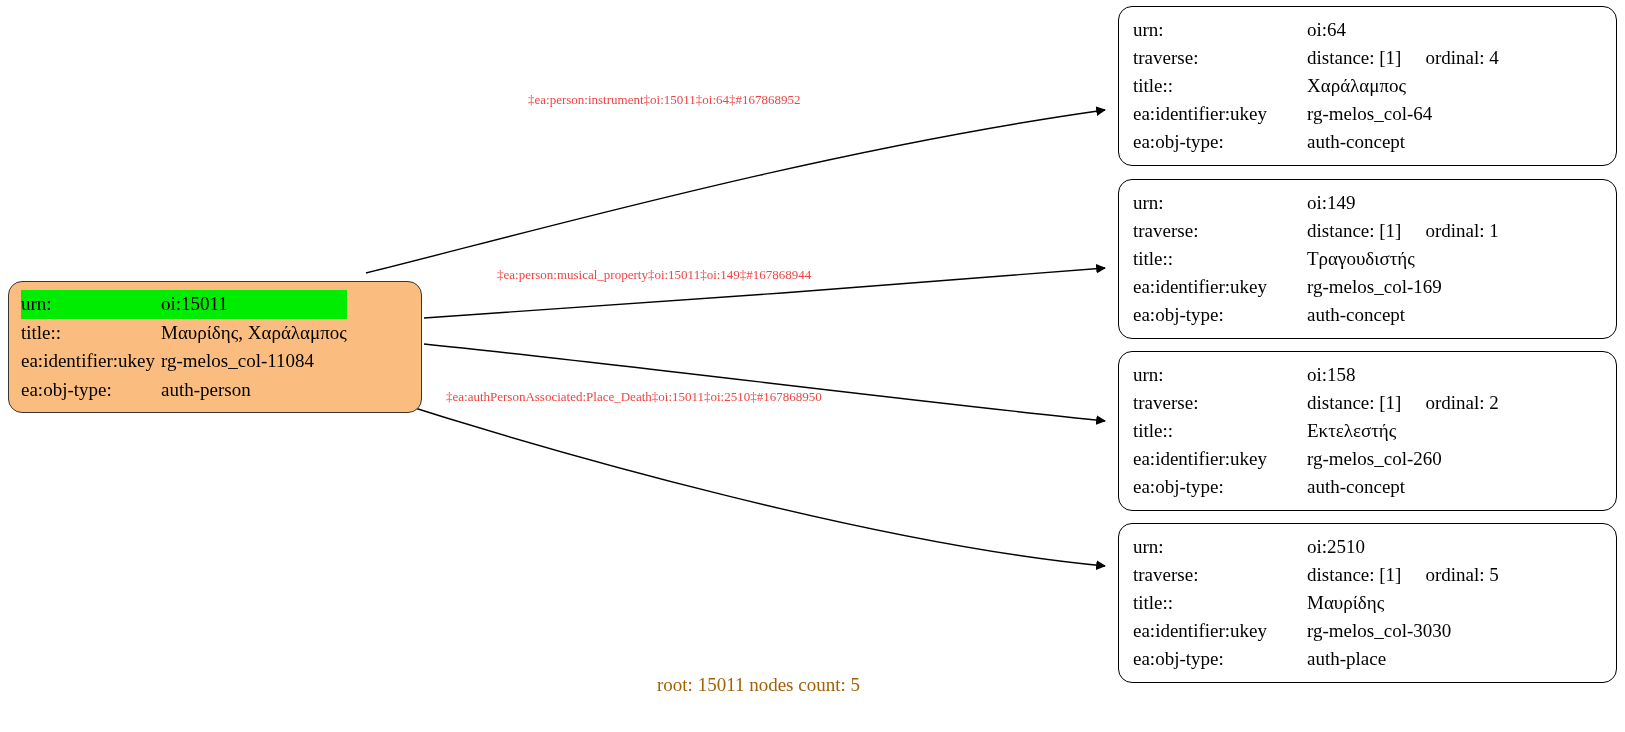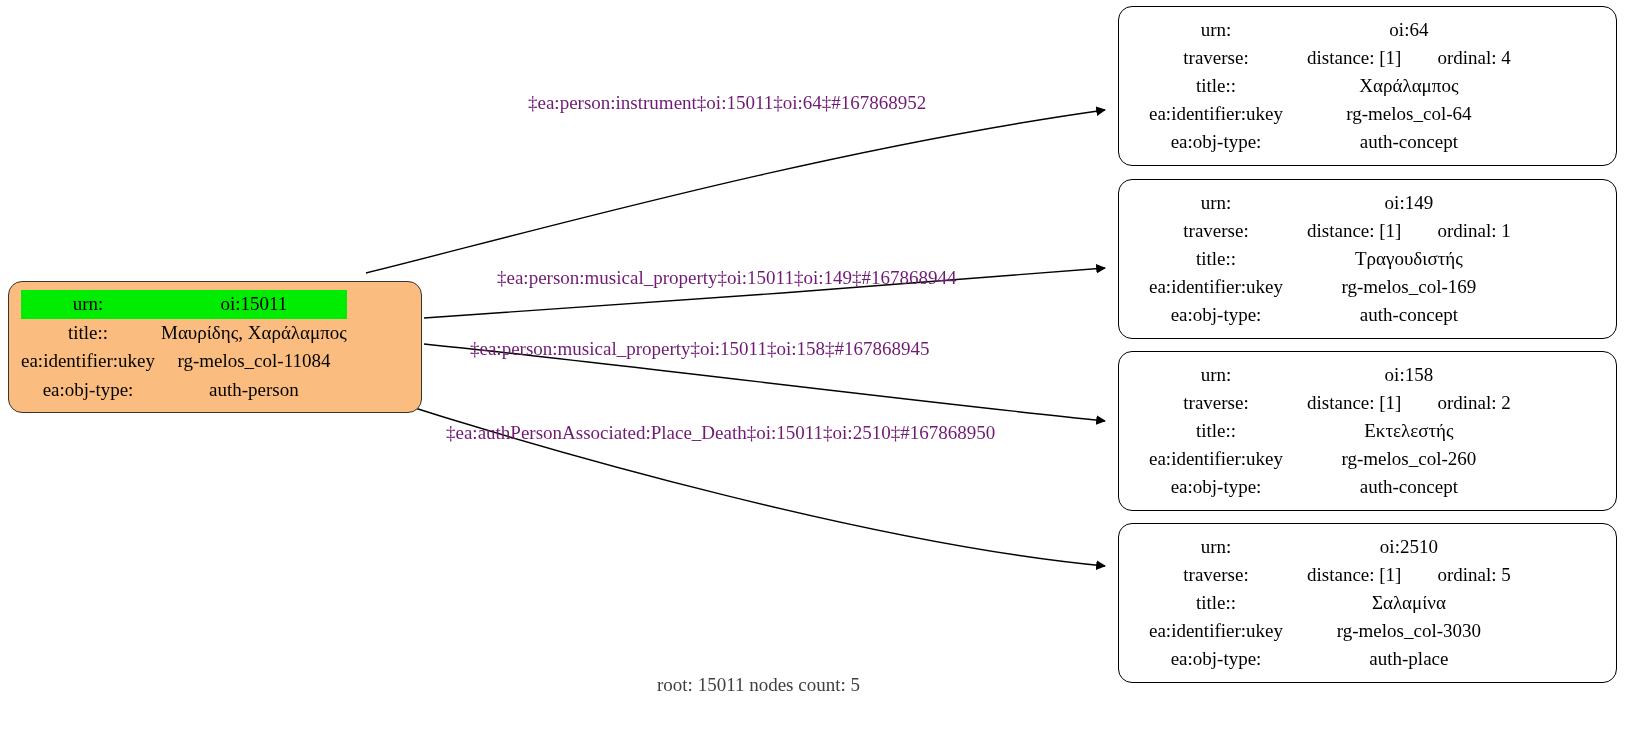--- a/index.html
+++ b/index.html
@@ -39,21 +39,20 @@
   .node table {
     border-collapse: collapse;
     border-spacing: 0;
   }
   .node td {
     font-size: 19px;
     line-height: 1.47;
     white-space: nowrap;
     padding: 0;
     vertical-align: baseline;
-    text-align: center;
   }
   .node td.key {
     padding-right: 8px;
   }
 
   
   .node.root {
     background: #fbbd7f;
     border: 1.6px solid #3a3330;
     border-radius: 14px;
@@ -62,39 +61,39 @@
   .node.root td {
     font-size: 19px;
     line-height: 1.5;
   }
   .node.root td.key { padding-right: 6px; }
   .hl { background: #00ec00; }
 
   
   .node.target td.key   { min-width: 166px; }
   .node.target td.val   { }
-  .val .ordinal { padding-left: 36px; }
+  .val .ordinal { padding-left: 24px; }
 
   
   .edge-label {
     position: absolute;
     font-family: "Liberation Serif", serif;
-    font-size: 19px;
+    font-size: 13px;
     line-height: 1;
     white-space: nowrap;
-    color: #701a75;
+    color: #ef4444;
   }
 
   
   .caption {
     position: absolute;
     font-family: "Liberation Serif", serif;
     font-size: 19px;
     white-space: nowrap;
-    color: #404040;
+    color: #a16207;
   }
 </style>
 </head>
 <body>
 
 <div id="canvas">
 
   <svg class="edge-layer" viewBox="0 0 1625 732">
     <defs>
       <marker id="arrow" viewBox="0 0 10 10" refX="9" refY="5" markerWidth="7" markerHeight="7" orient="auto-start-reverse">
@@ -229,37 +228,36 @@
         <td class="val">oi:2510</td>
       </tr>
       <tr>
         <td class="key">traverse:</td>
         <td class="val">
           <span>distance: [1]</span><span class="ordinal">ordinal: 5</span>
         </td>
       </tr>
       <tr>
         <td class="key">title::</td>
-        <td class="val">Σαλαμίνα</td>
+        <td class="val">Μαυρίδης</td>
       </tr>
       <tr>
         <td class="key">ea:identifier:ukey</td>
         <td class="val">rg-melos_col-3030</td>
       </tr>
       <tr>
         <td class="key">ea:obj-type:</td>
         <td class="val">auth-place</td>
       </tr>
     </tbody>
       </table>
   </div>
 
   <div class="edge-label" style="left:528px; top:93px;">‡ea:person:instrument‡oi:15011‡oi:64‡#167868952</div>
 
   <div class="edge-label" style="left:497px; top:250px;margin-top:18px;">‡ea:person:musical_property‡oi:15011‡oi:149‡#167868944</div>
 
-  <div class="edge-label" style="left:470px; top:339px;">‡ea:person:musical_property‡oi:15011‡oi:158‡#167868945</div>
-
-  <div class="edge-label" style="left:446px; top:423px;">‡ea:authPersonAssociated:Place_Death‡oi:15011‡oi:2510‡#167868950</div>
+
+  <div class="edge-label" style="left:446px; top:390px;">‡ea:authPersonAssociated:Place_Death‡oi:15011‡oi:2510‡#167868950</div>
 
   <div class="caption" style="left:657px; top:674px;">root: 15011 nodes count: 5</div>
 
 </div>
 
 </body></html>

